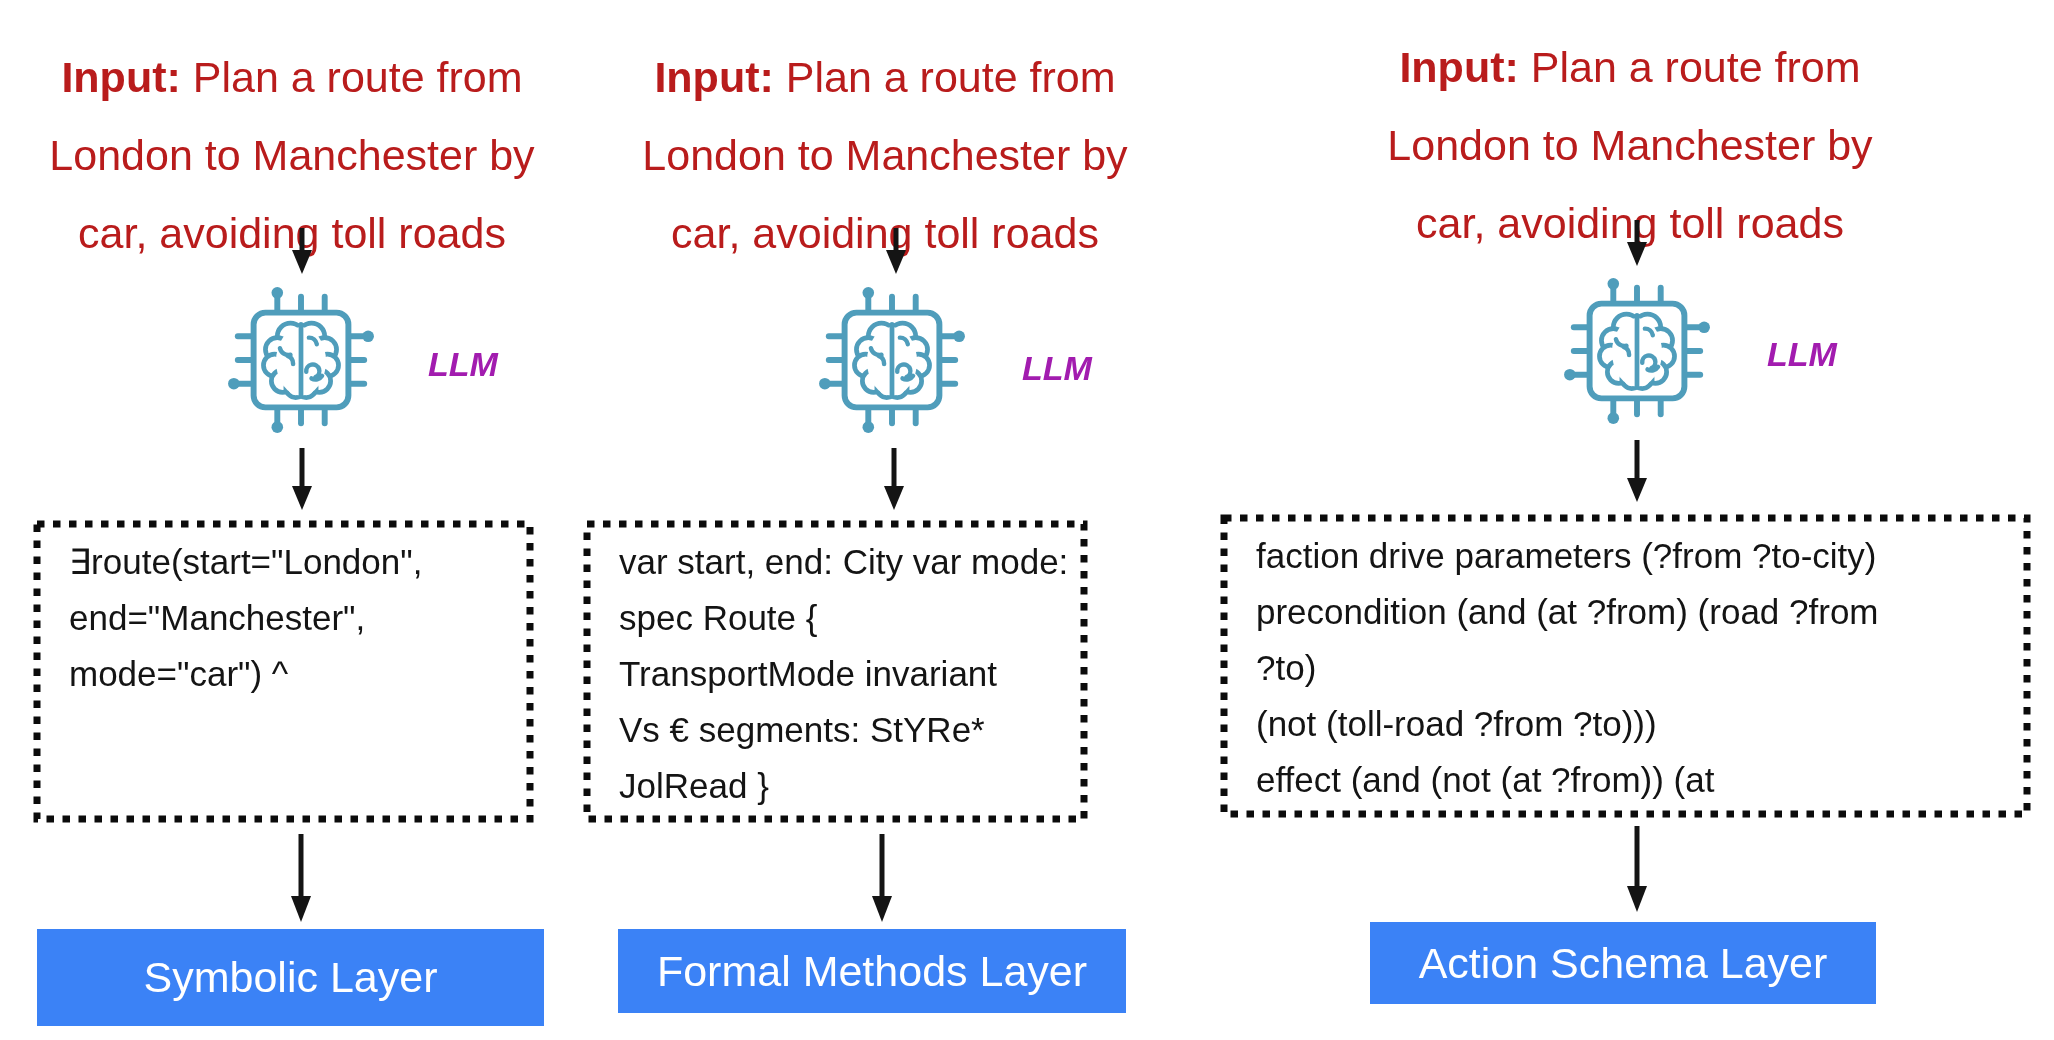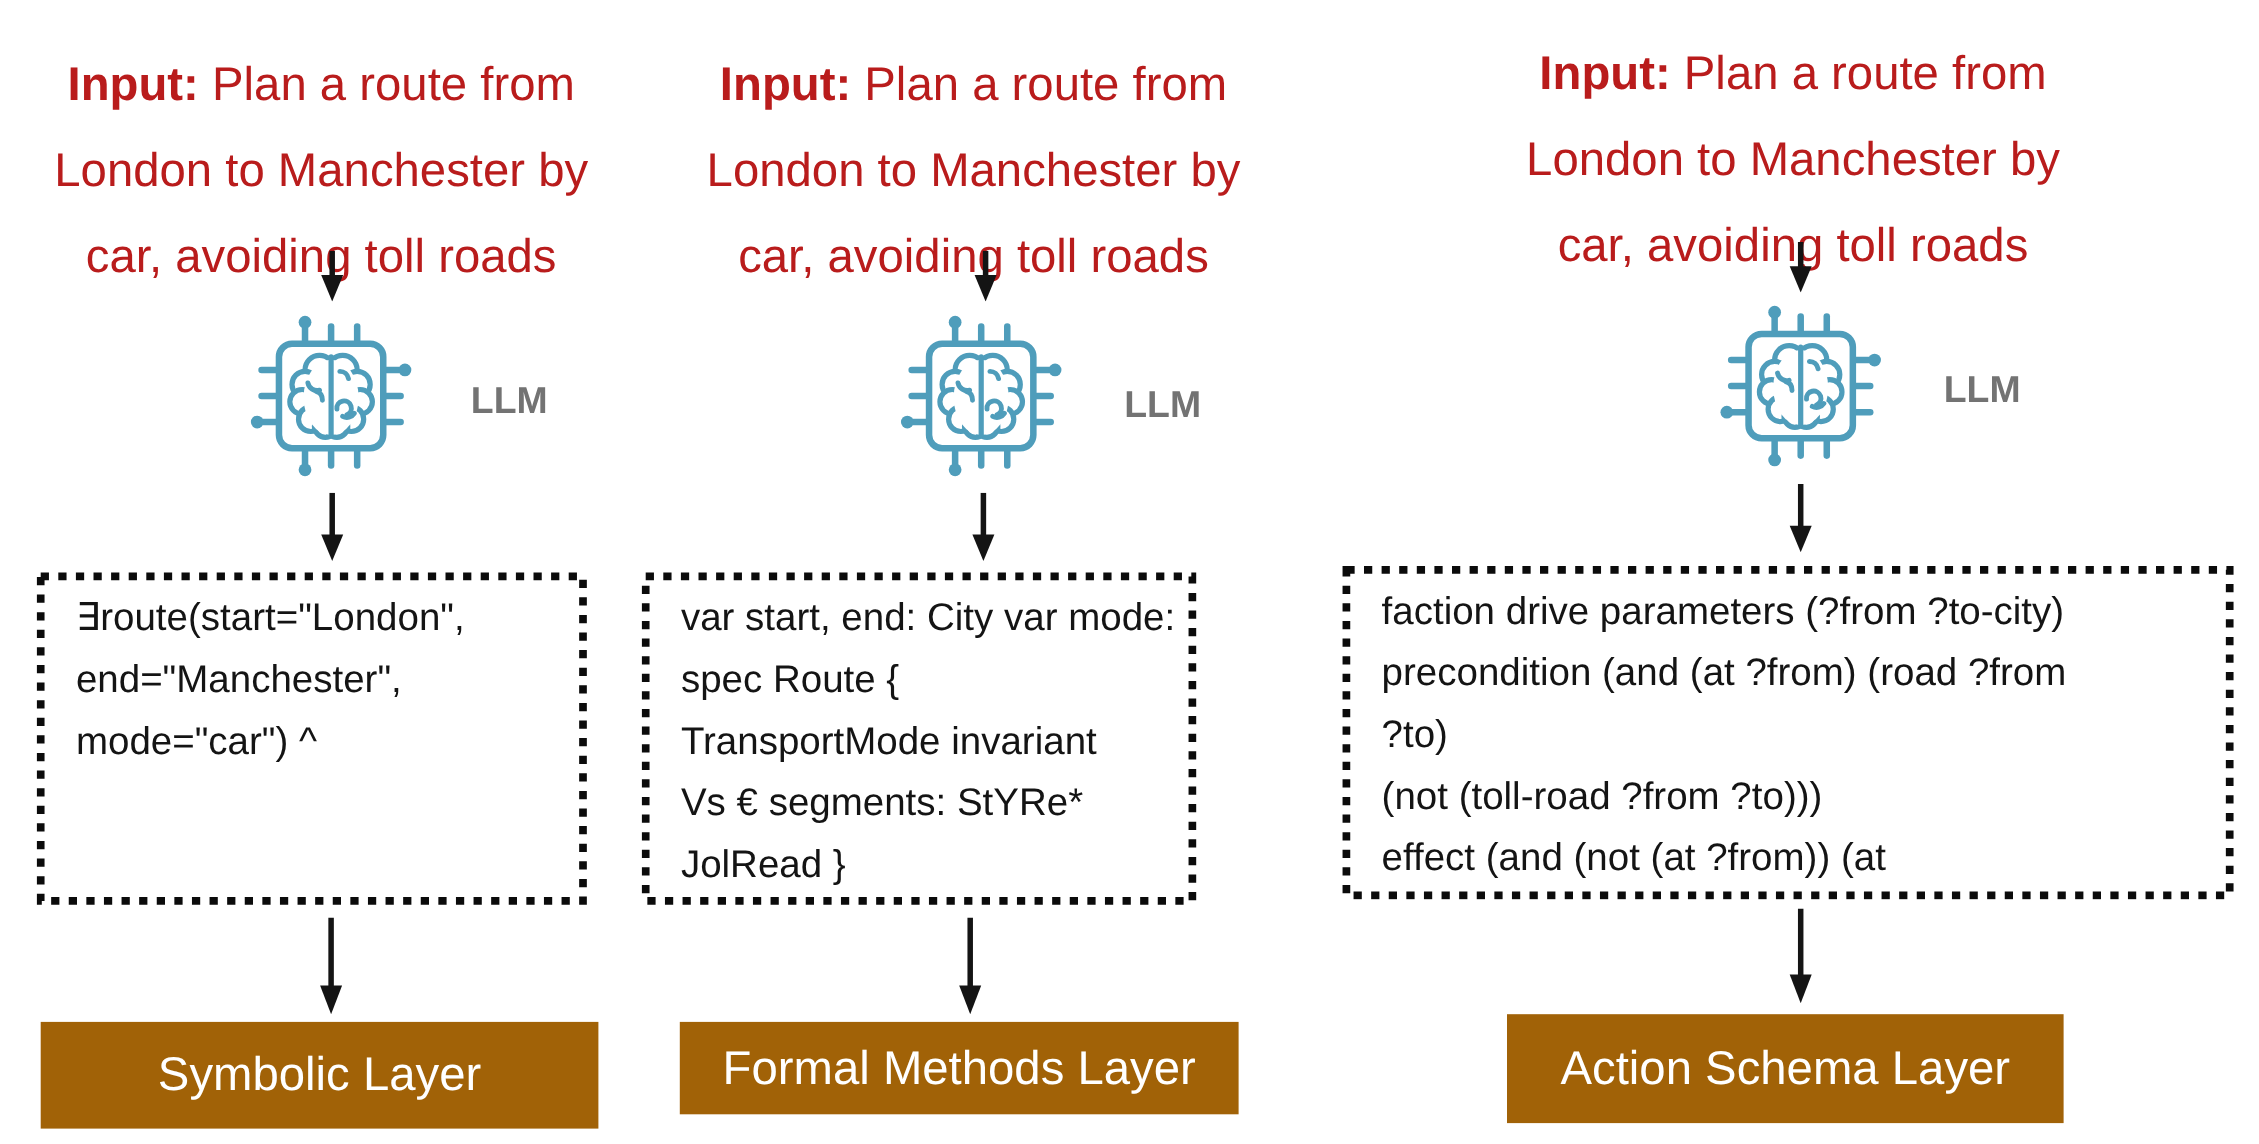--- a/index.html
+++ b/index.html
@@ -7,30 +7,30 @@
     position:relative;width:2054px;height:1040px;background:#ffffff;overflow:hidden;
     font-family:"Liberation Sans",sans-serif;color:#141414;
   }
   .input-text{
     position:absolute;width:520px;text-align:center;
     font-size:43px;line-height:78px;color:#b91c1c;
   }
   .input-text .bold{font-weight:700;}
   .arrow{position:absolute;}
   .chip{position:absolute;}
-  .llm-label{position:absolute;font-size:34px;font-weight:700;line-height:40px;color:#737373;}
+  .llm-label{position:absolute;font-size:34px;font-weight:700;line-height:40px;color:#a21caf;font-style:italic;}
   .code-box{
     position:absolute;font-size:35px;line-height:56px;
     padding:14px 8px 0 36px;white-space:nowrap;color:#141414;
   }
   .code-box .frame{position:absolute;left:0;top:0;pointer-events:none;}
   .code-line{position:relative;}
   .layer-box{
     position:absolute;display:flex;align-items:center;justify-content:center;
-    background:#a16207;color:#ffffff;font-size:43px;
+    background:#3b82f6;color:#ffffff;font-size:43px;
   }
 </style>
 </head>
 <body>
 
 <svg width="0" height="0" style="position:absolute">
   <defs>
     <g id="chip-icon" stroke="#4F9DBB" stroke-linecap="round" fill="none">
 
       <g stroke-width="4.5">
@@ -194,17 +194,17 @@
     <div class="code-line">?to)</div>
     <div class="code-line">(not (toll-road ?from ?to)))</div>
     <div class="code-line">effect (and (not (at ?from)) (at</div>
   </div>
 
   <svg class="arrow" style="left:1620px;top:826px" width="34" height="86" viewBox="0 0 34 86">
     <line x1="17" y1="0" x2="17" y2="62" stroke="#141414" stroke-width="5"></line>
     <polygon points="7,60 27,60 17,86" fill="#141414"></polygon>
   </svg>
 
-  <div class="layer-box" style="left:1370px;top:922px;width:506px;height:99px">
+  <div class="layer-box" style="left:1370px;top:922px;width:506px;height:82px">
     <span>Action Schema Layer</span>
   </div>
 
 </div>
 
 </body></html>

